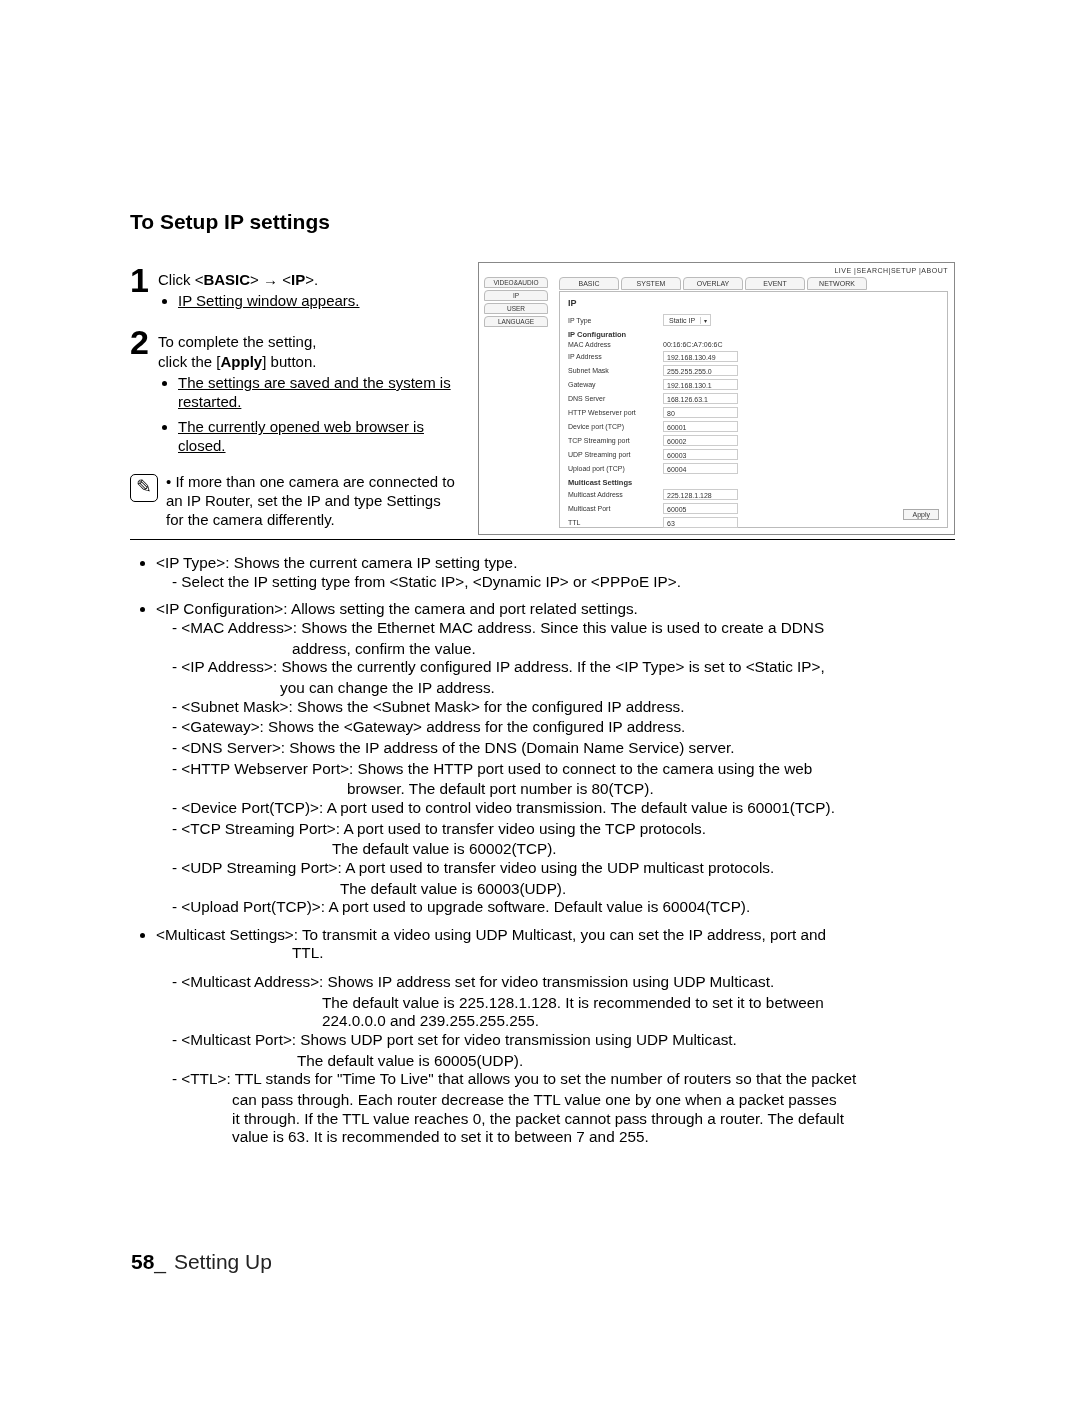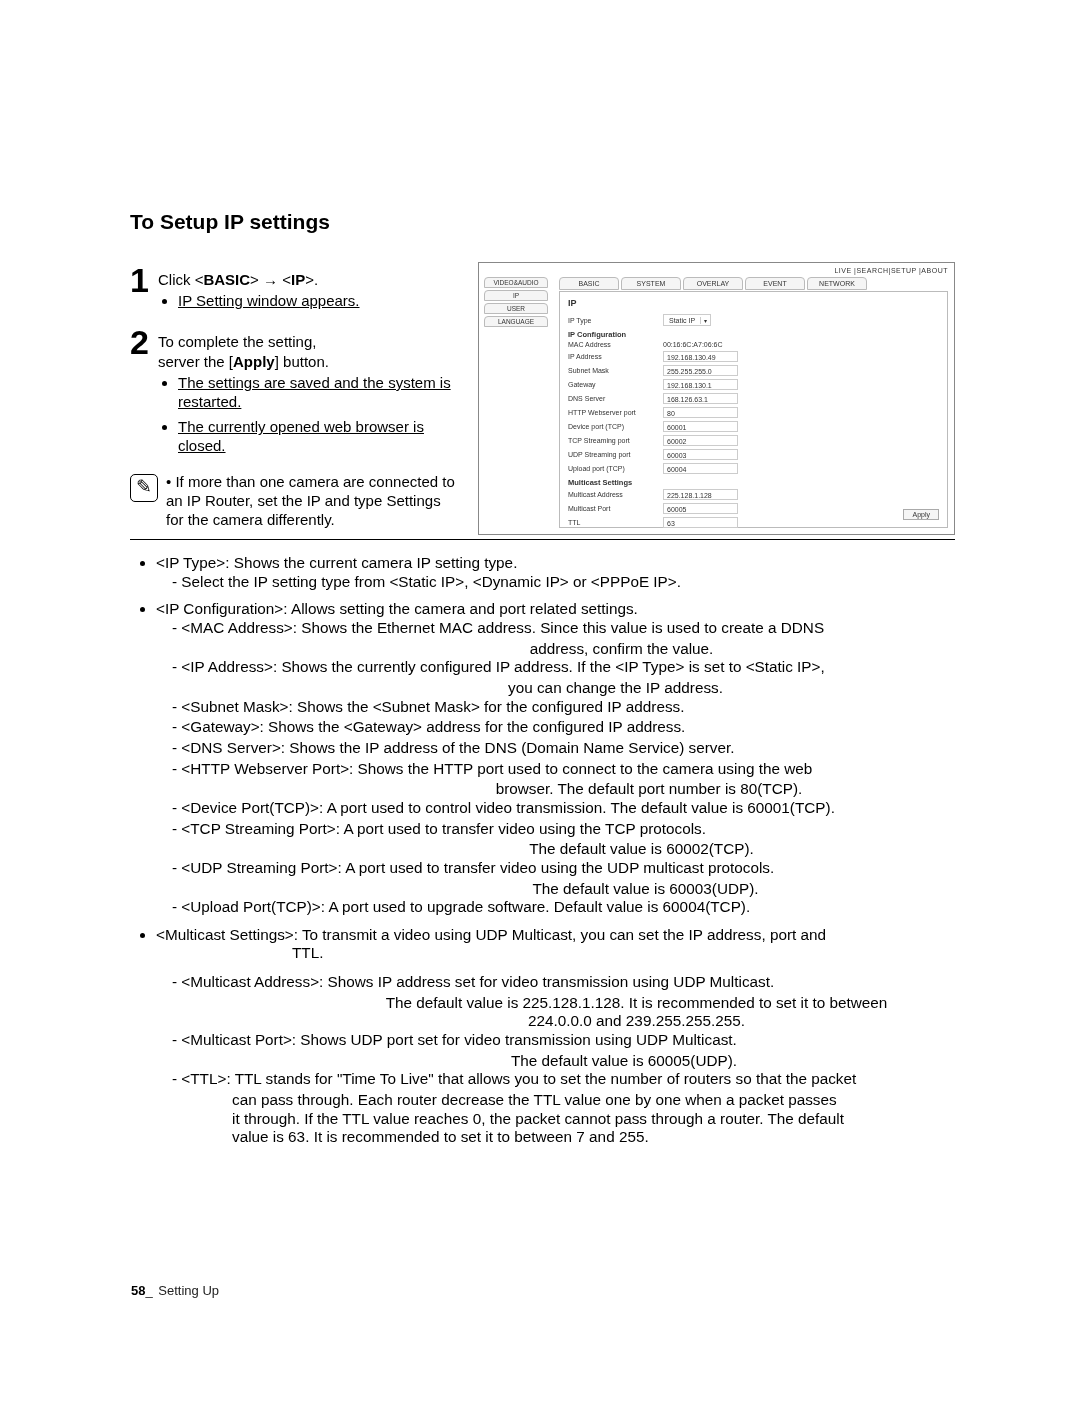--- a/index.html
+++ b/index.html
@@ -102,25 +102,25 @@
 
   
   .defs {
     font-size: 15.3px; line-height: 1.22;
     padding-top: 10px;
   }
   .defs ul { list-style: disc; margin: 4px; padding-left: 22px; }
   .defs >ul >li { margin-bottom: 9px; }
   .sub { padding-left: 16px; }
   .sub .item { text-indent: -9px; padding-left: 9px; margin-bottom: 2px; }
-  .cont { padding-left: 120px; text-align: center; }
+  .cont { padding-left: 120px; }
 
   .footer {
-    position: absolute; left: 131px; bottom: 116px;
-    font-size: 13px; color: #222; margin-top: 41px;
+    position: absolute; left: 131px; bottom: 140px;
+    font-size: 21px; color: #222; margin-top: 41px;
   }
   .footer .pn { font-weight: bold; color: #000; }
   .footer .sep { margin: 0 2px 0 0; }
 </style>
 </head>
 <body>
 
 <div class="page">
   <div class="section-title">To Setup IP settings</div>
 
@@ -137,21 +137,21 @@
             <li>IP Setting window appears.</li>
           </ul>
         </div>
       </div>
 
       <div class="step-row">
         <div class="step-num">2</div>
         <div class="step-body">
           <span>To complete the setting,</span><br>
           <span>
-            <span>server the [</span><strong>Apply</strong><span>] button.</span>
+            <span>click the [</span><strong>Apply</strong><span>] button.</span>
           </span>
           <ul class="inner">
             <li>The settings are saved and the system is restarted.</li>
             <li>The currently opened web browser is closed.</li>
           </ul>
         </div>
       </div>
 
       <div class="note-row">
         <div class="note-icon">✎</div>

